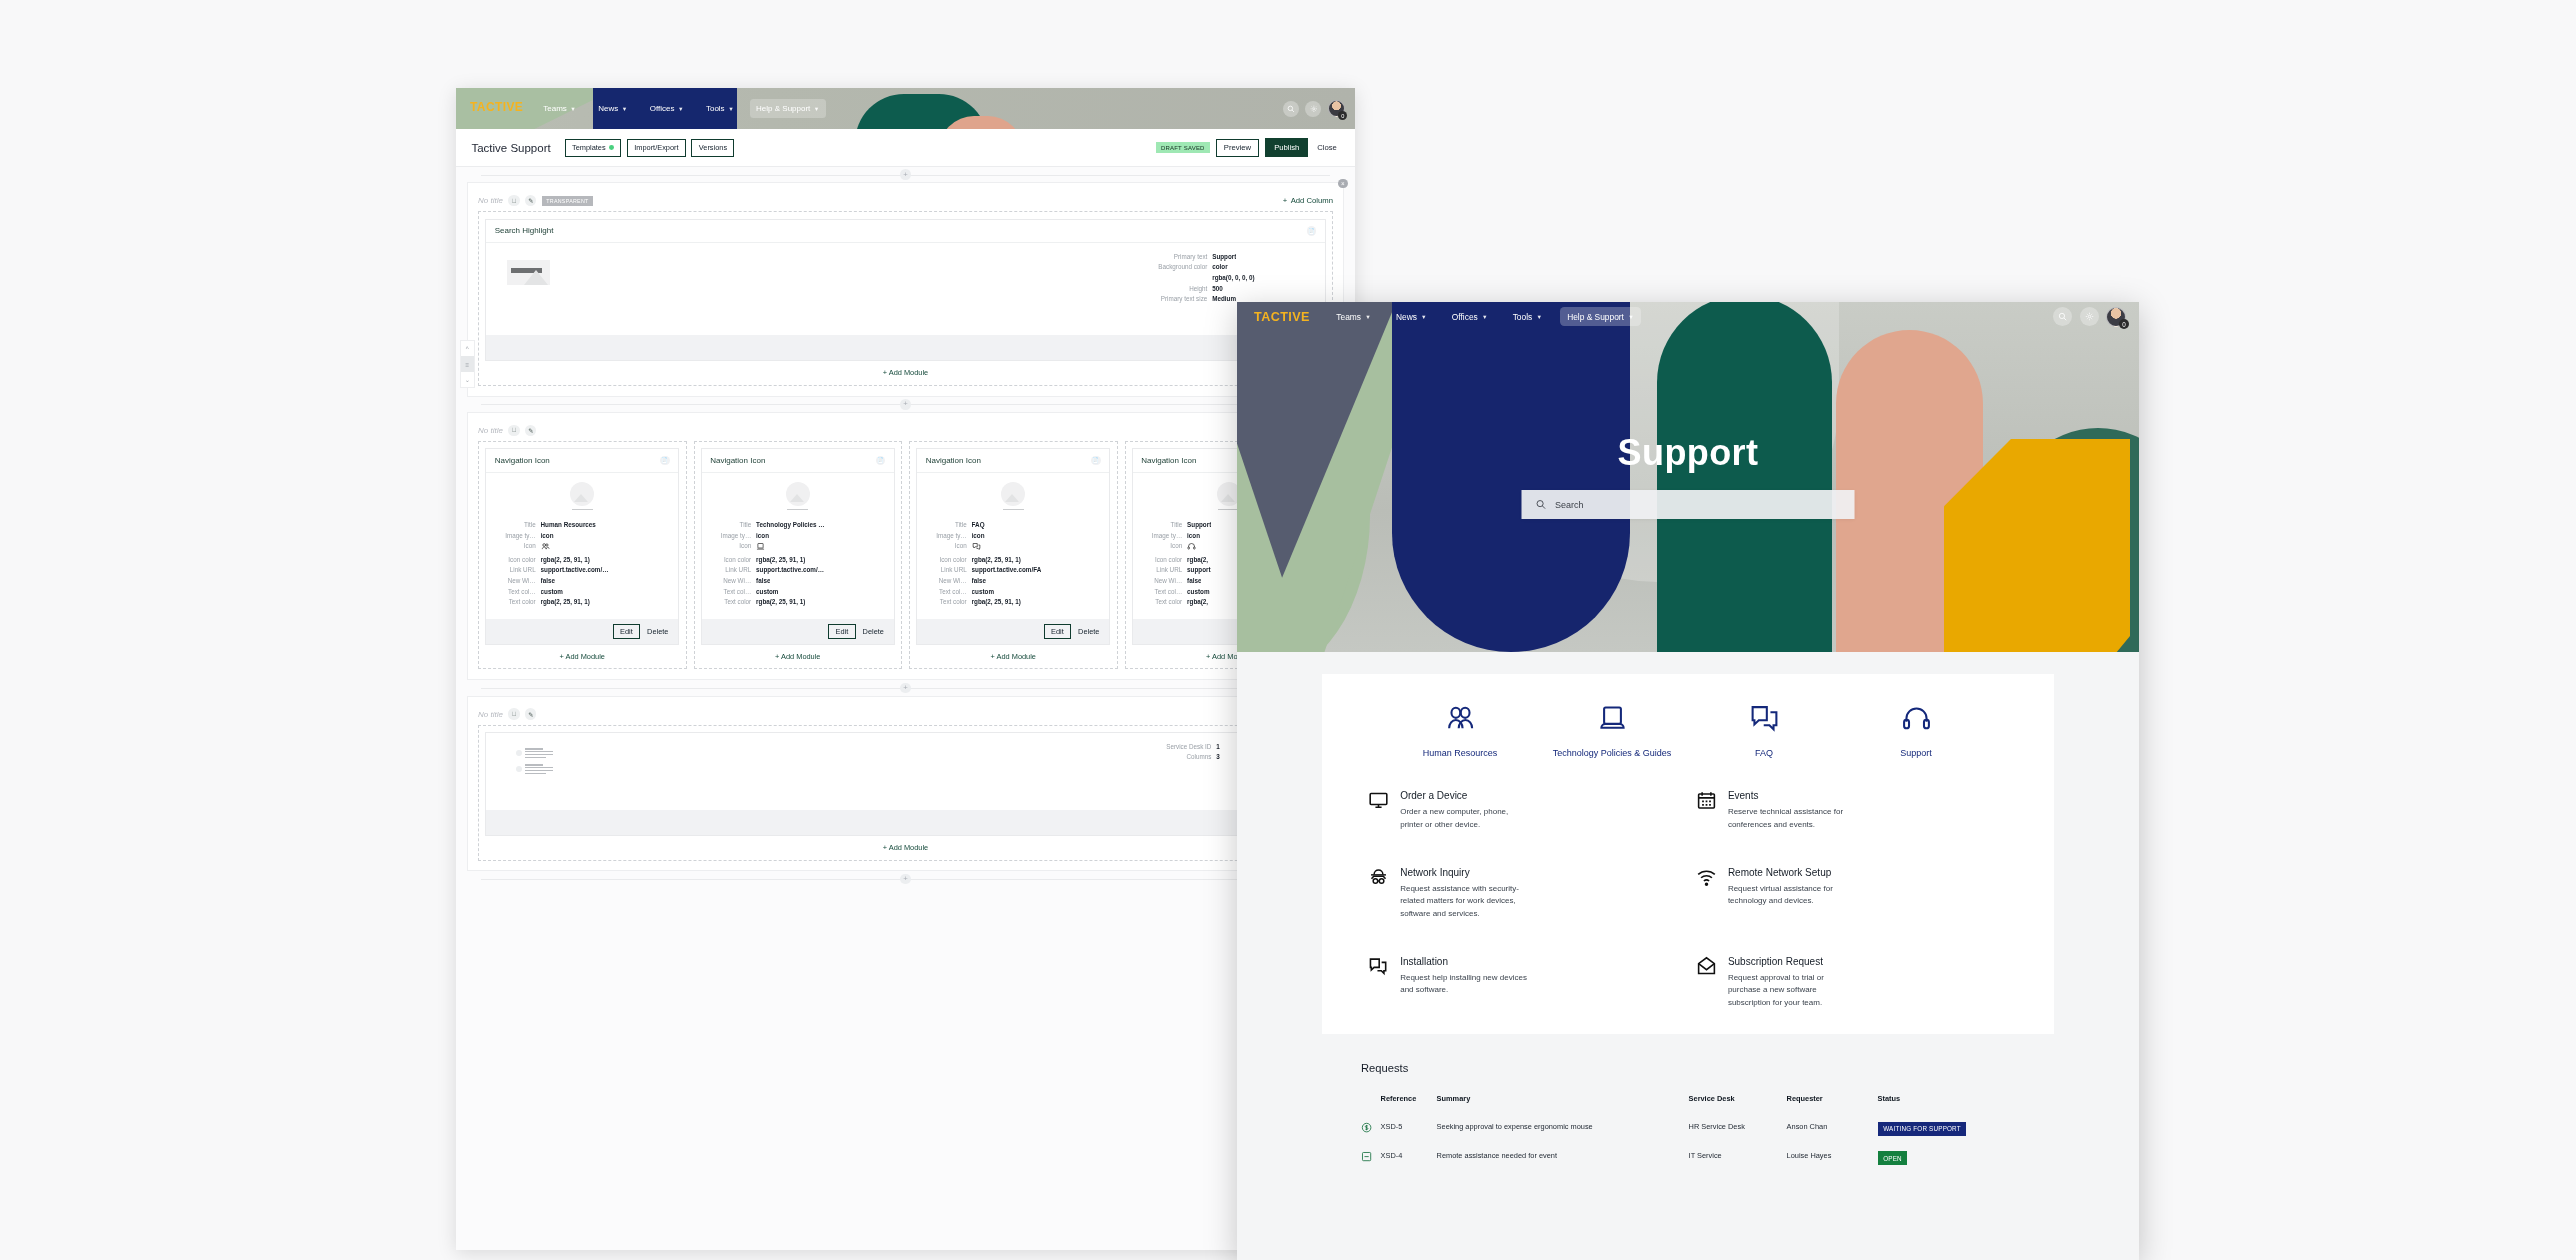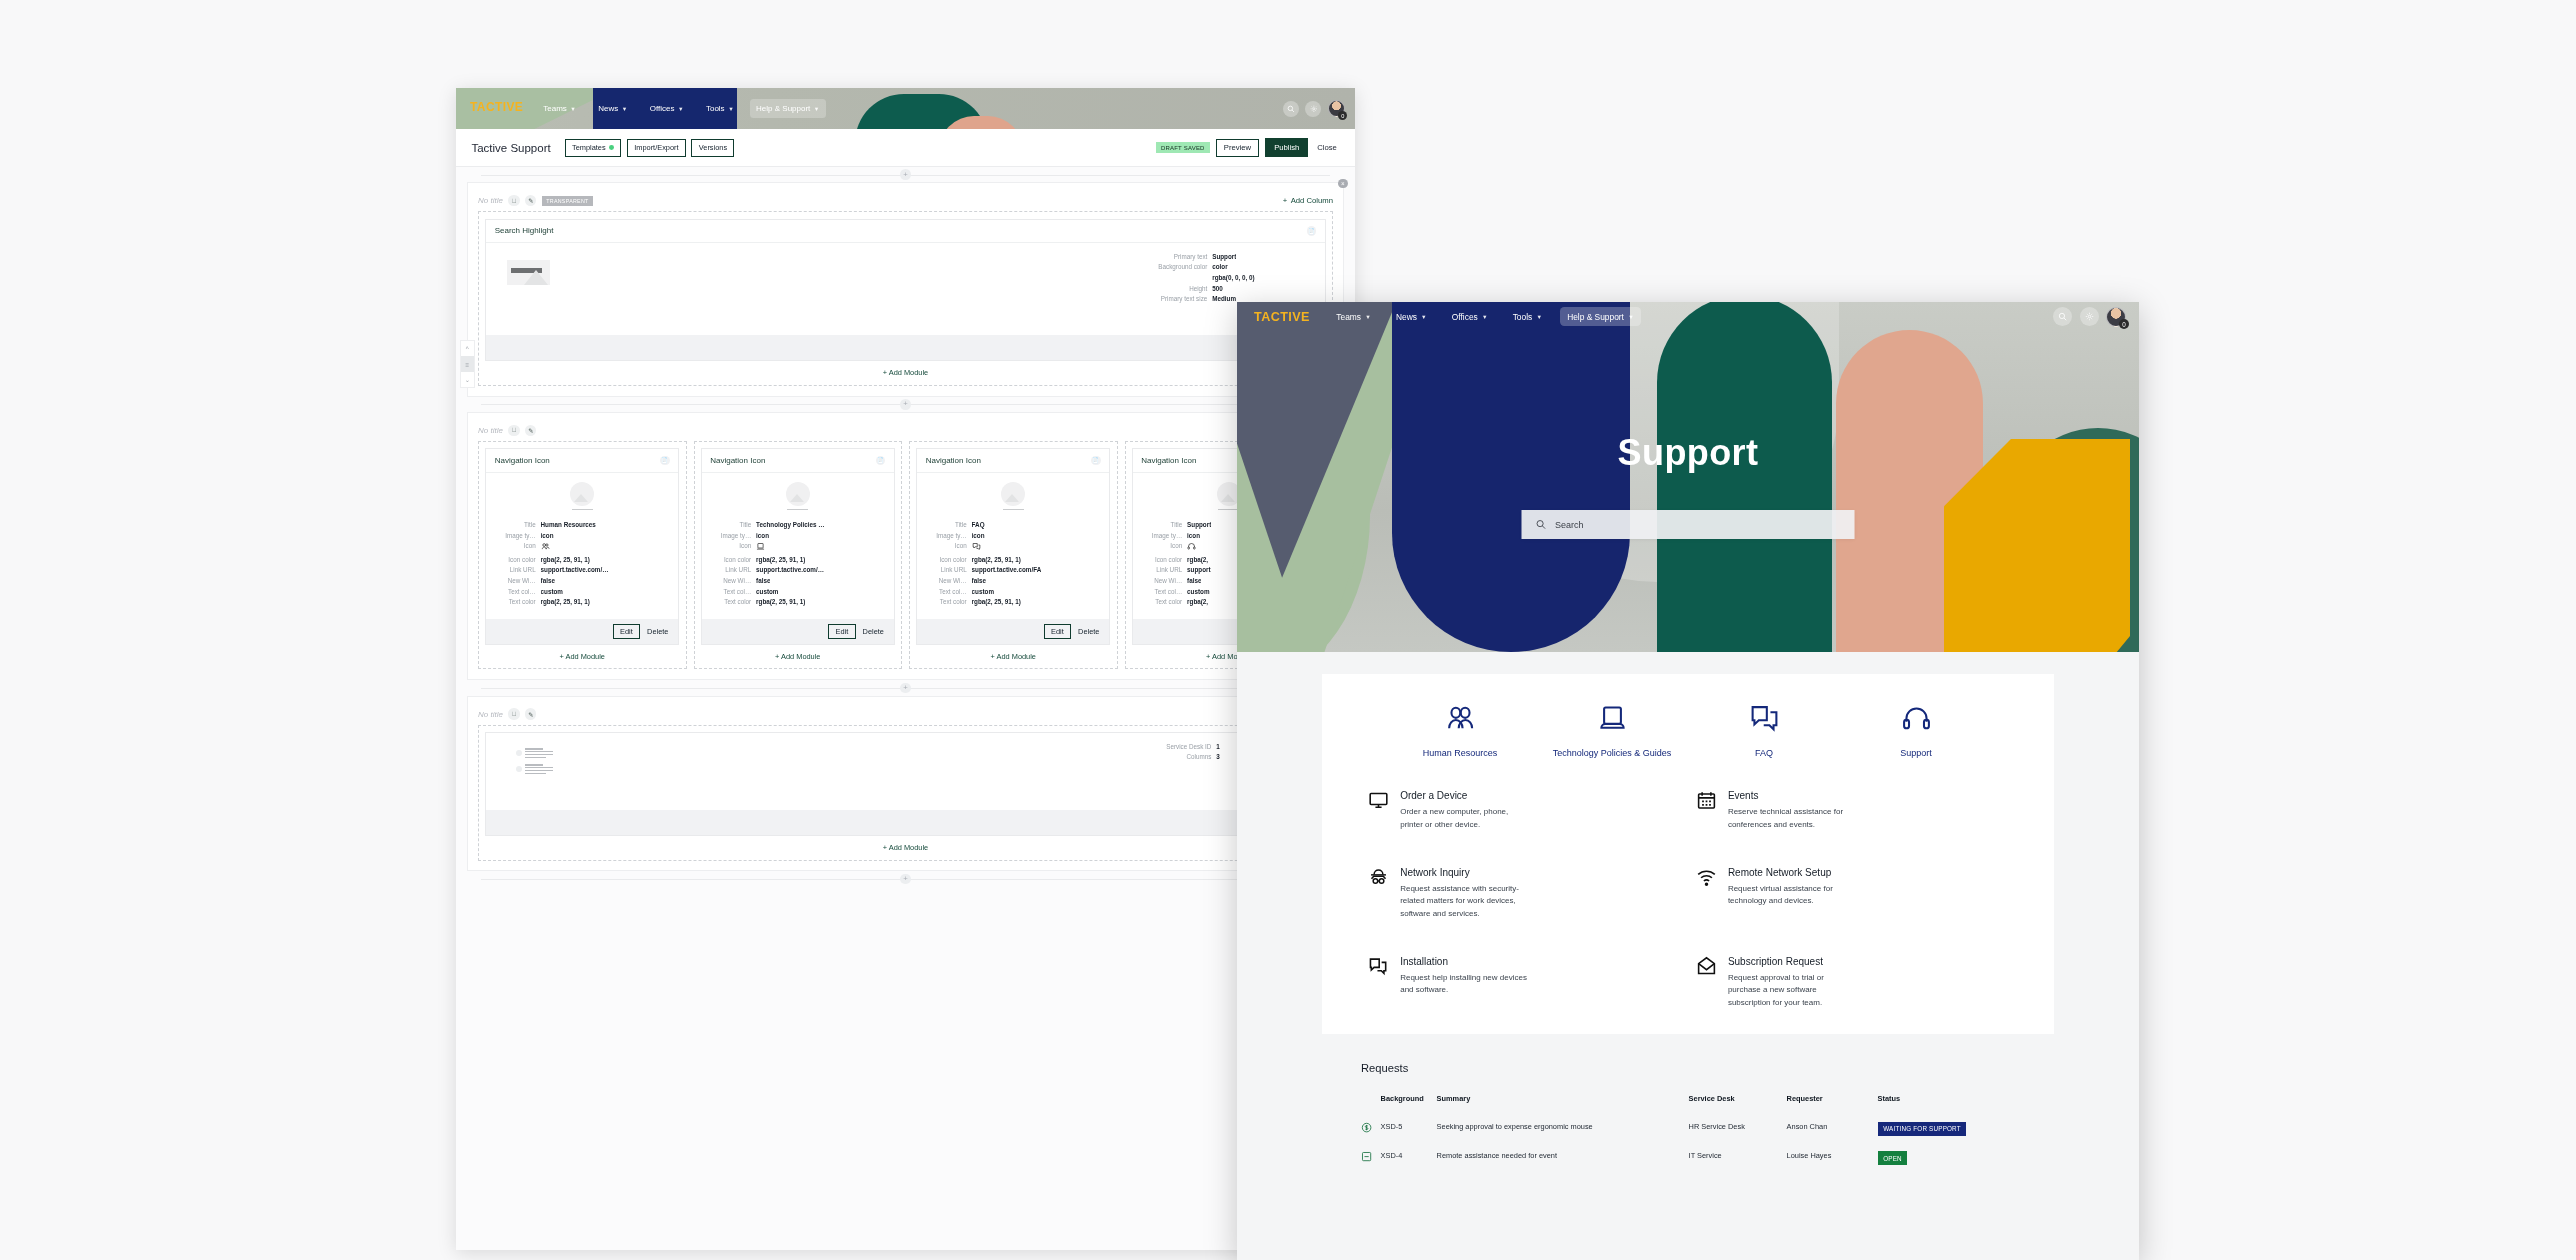--- a/index.html
+++ b/index.html
@@ -177,21 +177,21 @@
     background:radial-gradient(circle at 50% 30%, #e8c3a4 0 33%, #3c3d45 35% 100%);
     border:1.4px solid rgba(255,255,255,.65);}
   .pv-avatar-badge{position:absolute;right:-2.8px;bottom:-2.8px;width:10.5px;height:10.5px;border-radius:50%;background:#2b2b2b;color:#fff;
     font-size:6.3px;display:flex;align-items:center;justify-content:center;}
 
   .pv-hero-title{
     position:absolute;left:0;right:0;top:130px;text-align:center;color:#fff;font-size:36px;font-weight:bold;
     z-index:9;letter-spacing:0.4px;
   }
   .pv-search{
-    position:absolute;left:50%;transform:translateX(-50%);top:208px;width:333px;height:29px;
+    position:absolute;left:50%;transform:translateX(-50%);top:188px;width:333px;height:29px;
     background:rgba(240,241,243,.92);display:flex;align-items:center;gap:9px;padding:0 14px;z-index:9;
     box-shadow:0 0.7px 4.2px rgba(0,0,0,.07);
   }
   .pv-search span{color:#3a3f47;font-size:9px;}
 
   .pv-body{background:#f4f5f6;padding:22.4px 0 0 0;height:608px;}
   .pv-card{background:#fff;margin:0 auto;width:732px;padding:24px 39px 21px 39px;}
   .navicons{display:flex;justify-content:space-between;padding:4.2px 29px 21px 29px;}
   .navicon{display:flex;flex-direction:column;align-items:center;width:140px;gap:12.6px;}
   .navicon-label{color:#14287a;font-size:9px;text-align:center;}
@@ -868,21 +868,21 @@
 
       </div>
     </div>
 
     <div class="pv-requests">
       <h3>Requests</h3>
       <table>
         <thead>
           <tr>
             <th class="icon-cell"></th>
-            <th style="width:56px">Background</th>
+            <th style="width:56px">Reference</th>
             <th style="width:252px">Summary</th>
             <th style="width:98px">Service Desk</th>
             <th style="width:91px">Requester</th>
             <th>Status</th>
           </tr>
         </thead>
         <tbody>
           <tr>
             <td class="icon-cell">
               <svg width="11.2" height="11.2" viewBox="0 0 24 24" fill="none" stroke="#17703f" stroke-width="1.8">

